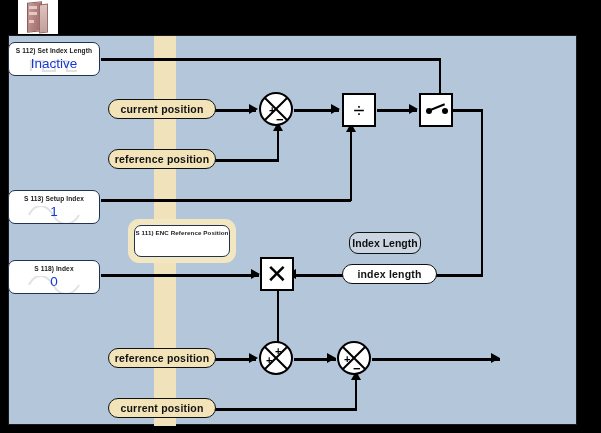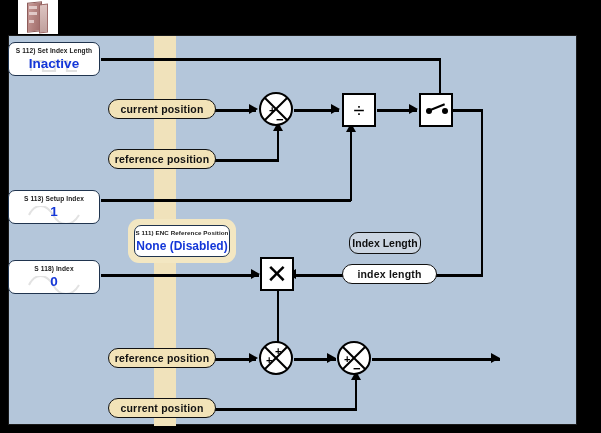--- a/index.html
+++ b/index.html
@@ -52,21 +52,21 @@
       border-radius:9px;font-size:10.5px;font-weight:bold;color:#111;
       text-align:center;box-sizing:border-box;}
 
   
   .param{position:absolute;background:#fff;border:1.4px solid #20344e;
       border-radius:7px;box-sizing:border-box;overflow:hidden;}
   .param .cap{position:absolute;left:0;right:0;top:4px;text-align:center;
       font-size:6.6px;font-weight:bold;color:#1a1a1a;letter-spacing:.1px;
       white-space:nowrap;}
   .param .val{position:absolute;left:0;right:0;top:13px;text-align:center;
-      font-size:13.5px;font-weight:bold;color:#1437d8;white-space:nowrap;}
+      font-size:13.5px;font-weight:normal;color:#1437d8;white-space:nowrap;}
   .param .val.sm{font-size:12px;}
   .param .wave{position:absolute;left:50%;top:15px;transform:translateX(-50%);
       opacity:.55;}
   .param.hl{border:none;background:transparent;}
   .param.hl .inner{position:absolute;left:6px;top:6px;right:6px;bottom:6px;
       background:#fff;border:1.4px solid #20344e;border-radius:7px;}
   .param.hl .glow{position:absolute;left:0;top:0;right:0;bottom:0;
       background:#f3e7c2;border-radius:11px;}
 
   
@@ -225,17 +225,16 @@
       <path d="M2 9 C8 -3, 19 -3, 26 9 C33 21, 45 21, 52 9" fill="none" stroke="#cbcbcb" stroke-width="2"></path>
     </svg>
     <div class="cap">S 118) Index</div>
     <div class="val">0</div>
   </div>
 
   <div class="param hl" style="left:128px;top:219px;width:108px;height:44px;">
     <div class="glow"></div>
     <div class="inner"></div>
     <div class="cap" style="top:10px;font-size:6.2px;">S 111) ENC Reference Position</div>
-    <div class="val sm" style="top:20px;">None (Disabled)</div>
   </div>
 
 
 </div>
 
 </body></html>

